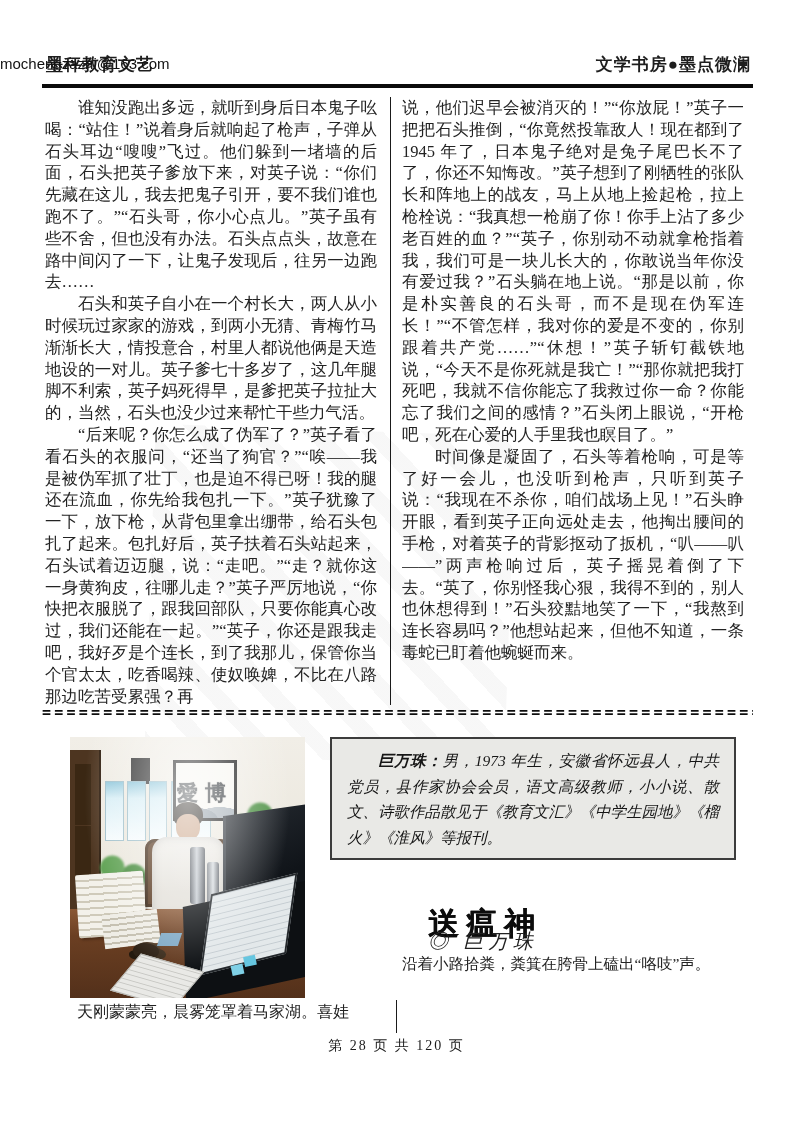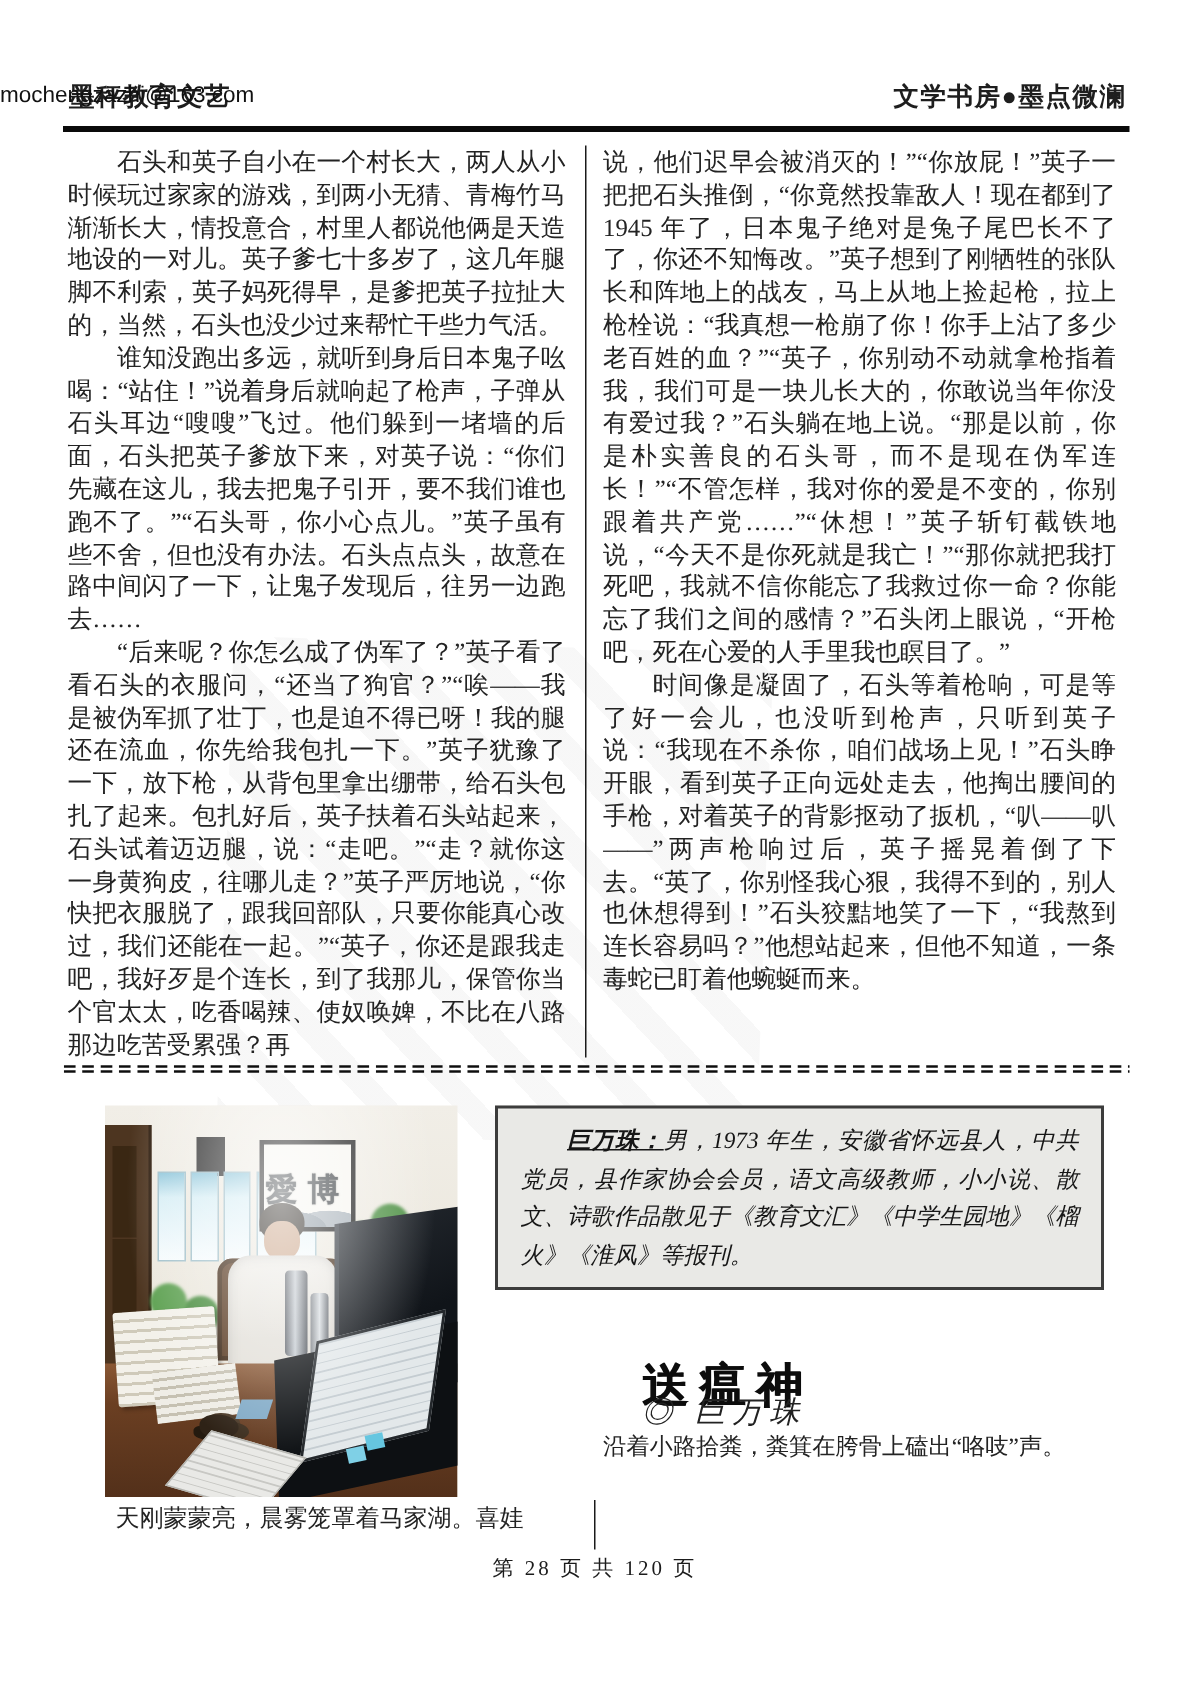--- a/index.html
+++ b/index.html
@@ -109,21 +109,21 @@
   .ph-keyboard { position:absolute; left:23%; bottom:-2%; width:28%; height:17%;
     background:repeating-linear-gradient(0deg,#e9e9e6 0 4px,#c8c8c4 4px 5px),
                repeating-linear-gradient(90deg,rgba(0,0,0,0.06) 0 6px,transparent 6px 7px),#e6e6e3;
     transform:rotate(16deg) skewX(-24deg); border:1px solid #b5b5b0; }
 
   
   .bio-box { position:absolute; left:330px; top:737px; width:406px; min-height:88px;
     background:#e9e9e6; border:2px solid #3c3c3c; padding:9px 15px 8px 15px;
     font-style:italic; font-size:15.5px; line-height:25.5px; text-align:justify; color:#161616; }
   .bio-box .bio-p { text-indent:2em; }
-  .bio-name { font-weight:bold; font-style:italic;text-decoration:underline; }
+  .bio-name { font-weight:bold; font-style:italic; }
 
   
   .story-title { position:absolute; left:330px; top:903px; width:406px; padding-right:96px;
     text-align:center; font-size:31px; font-weight:bold; letter-spacing:7px; color:#0c0c0c;
     font-family:"DejaVu Serif", serif; text-shadow:0.6px 0 #0c0c0c; }
   .story-author { position:absolute; left:428px; top:928px; font-size:20px; font-style:italic;
     letter-spacing:5px; color:#222; }
 
   
   .open-left  { position:absolute; left:45px;  top:1002px; width:332px;
@@ -142,22 +142,22 @@
 <div class="page">
 
   <div class="hdr-left">墨秤教育文艺</div>
   <div class="hdr-mid">mochengzazhi@163.com</div>
   <div class="hdr-right">文学书房●墨点微澜</div>
   <div class="hdr-rule"></div>
 
   <div class="watermark"></div>
 
   <div class="col col-left">
+    <p>谁知没跑出多远，就听到身后日本鬼子吆喝：“站住！”说着身后就响起了枪声，子弹从石头耳边“嗖嗖”飞过。他们躲到一堵墙的后面，石头把英子爹放下来，对英子说：“你们先藏在这儿，我去把鬼子引开，要不我们谁也跑不了。”“石头哥，你小心点儿。”英子虽有些不舍，但也没有办法。石头点点头，故意在路中间闪了一下，让鬼子发现后，往另一边跑去……</p>
     <p>石头和英子自小在一个村长大，两人从小时候玩过家家的游戏，到两小无猜、青梅竹马渐渐长大，情投意合，村里人都说他俩是天造地设的一对儿。英子爹七十多岁了，这几年腿脚不利索，英子妈死得早，是爹把英子拉扯大的，当然，石头也没少过来帮忙干些力气活。</p>
-    <p>谁知没跑出多远，就听到身后日本鬼子吆喝：“站住！”说着身后就响起了枪声，子弹从石头耳边“嗖嗖”飞过。他们躲到一堵墙的后面，石头把英子爹放下来，对英子说：“你们先藏在这儿，我去把鬼子引开，要不我们谁也跑不了。”“石头哥，你小心点儿。”英子虽有些不舍，但也没有办法。石头点点头，故意在路中间闪了一下，让鬼子发现后，往另一边跑去……</p>
     <p>“后来呢？你怎么成了伪军了？”英子看了看石头的衣服问，“还当了狗官？”“唉——我是被伪军抓了壮丁，也是迫不得已呀！我的腿还在流血，你先给我包扎一下。”英子犹豫了一下，放下枪，从背包里拿出绷带，给石头包扎了起来。包扎好后，英子扶着石头站起来，石头试着迈迈腿，说：“走吧。”“走？就你这一身黄狗皮，往哪儿走？”英子严厉地说，“你快把衣服脱了，跟我回部队，只要你能真心改过，我们还能在一起。”“英子，你还是跟我走吧，我好歹是个连长，到了我那儿，保管你当个官太太，吃香喝辣、使奴唤婢，不比在八路那边吃苦受累强？再</p>
   </div>
   <div class="v-rule"></div>
   <div class="col col-right">
     <p class="no-indent">说，他们迟早会被消灭的！”“你放屁！”英子一把把石头推倒，“你竟然投靠敌人！现在都到了 1945 年了，日本鬼子绝对是兔子尾巴长不了了，你还不知悔改。”英子想到了刚牺牲的张队长和阵地上的战友，马上从地上捡起枪，拉上枪栓说：“我真想一枪崩了你！你手上沾了多少老百姓的血？”“英子，你别动不动就拿枪指着我，我们可是一块儿长大的，你敢说当年你没有爱过我？”石头躺在地上说。“那是以前，你是朴实善良的石头哥，而不是现在伪军连长！”“不管怎样，我对你的爱是不变的，你别跟着共产党……”“休想！”英子斩钉截铁地说，“今天不是你死就是我亡！”“那你就把我打死吧，我就不信你能忘了我救过你一命？你能忘了我们之间的感情？”石头闭上眼说，“开枪吧，死在心爱的人手里我也瞑目了。”</p>
     <p>时间像是凝固了，石头等着枪响，可是等了好一会儿，也没听到枪声，只听到英子说：“我现在不杀你，咱们战场上见！”石头睁开眼，看到英子正向远处走去，他掏出腰间的手枪，对着英子的背影抠动了扳机，“叭——叭——”两声枪响过后，英子摇晃着倒了下去。“英了，你别怪我心狠，我得不到的，别人也休想得到！”石头狡黠地笑了一下，“我熬到连长容易吗？”他想站起来，但他不知道，一条毒蛇已盯着他蜿蜒而来。</p>
   </div>
 
   <div class="eq-divider">===========================================================</div>
 

